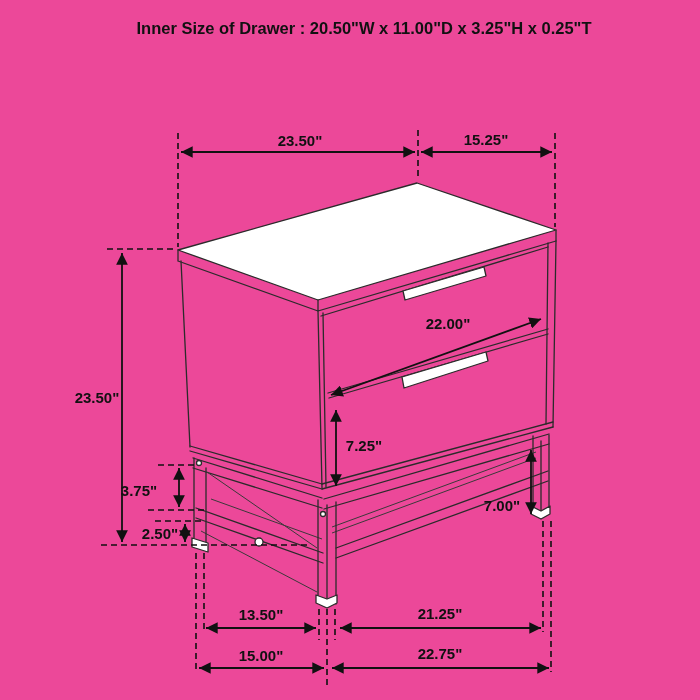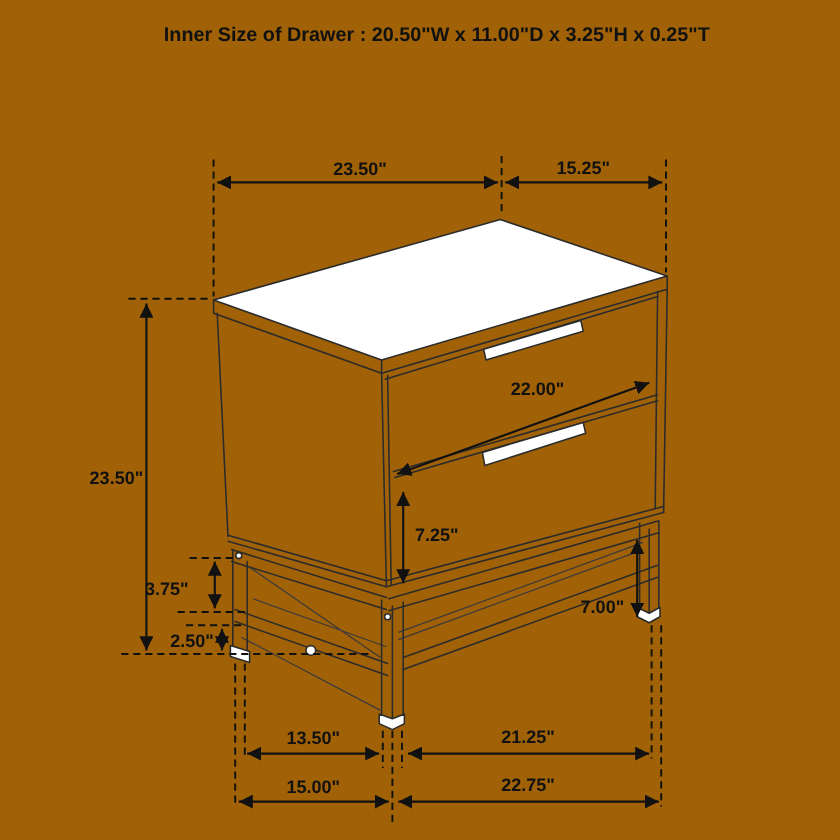--- a/index.html
+++ b/index.html
@@ -1,16 +1,16 @@
 <!DOCTYPE html>
 <html><head>
 <meta charset="utf-8">
 <style>
   html,body{margin:0;padding:0;background:#ffffff;}
-  .stage{position:relative;width:700px;height:700px;background:#a16207;overflow:hidden;
+  .stage{position:relative;width:700px;height:700px;background:#ec4899;overflow:hidden;
          font-family:"Liberation Sans",sans-serif;}
   svg{display:block;}
   .ln{stroke:#2b2b2b;stroke-width:1.3;fill:none;stroke-linejoin:round;stroke-linecap:round;}
   .lnf{stroke:#2b2b2b;stroke-width:1.3;fill:#ffffff;stroke-linejoin:round;}
   .thin{stroke:#3a3a3a;stroke-width:1;fill:none;}
   .dash{stroke:#111111;stroke-width:1.6;fill:none;stroke-dasharray:6 4;}
   .dim{stroke:#111111;stroke-width:1.8;fill:none;}
   .lbl{font-family:"Liberation Sans",sans-serif;font-size:15px;font-weight:700;fill:#111111;text-anchor:middle;}
   .ttl{font-family:"Liberation Sans",sans-serif;font-size:16.5px;font-weight:700;fill:#111111;text-anchor:middle;}
 </style>

